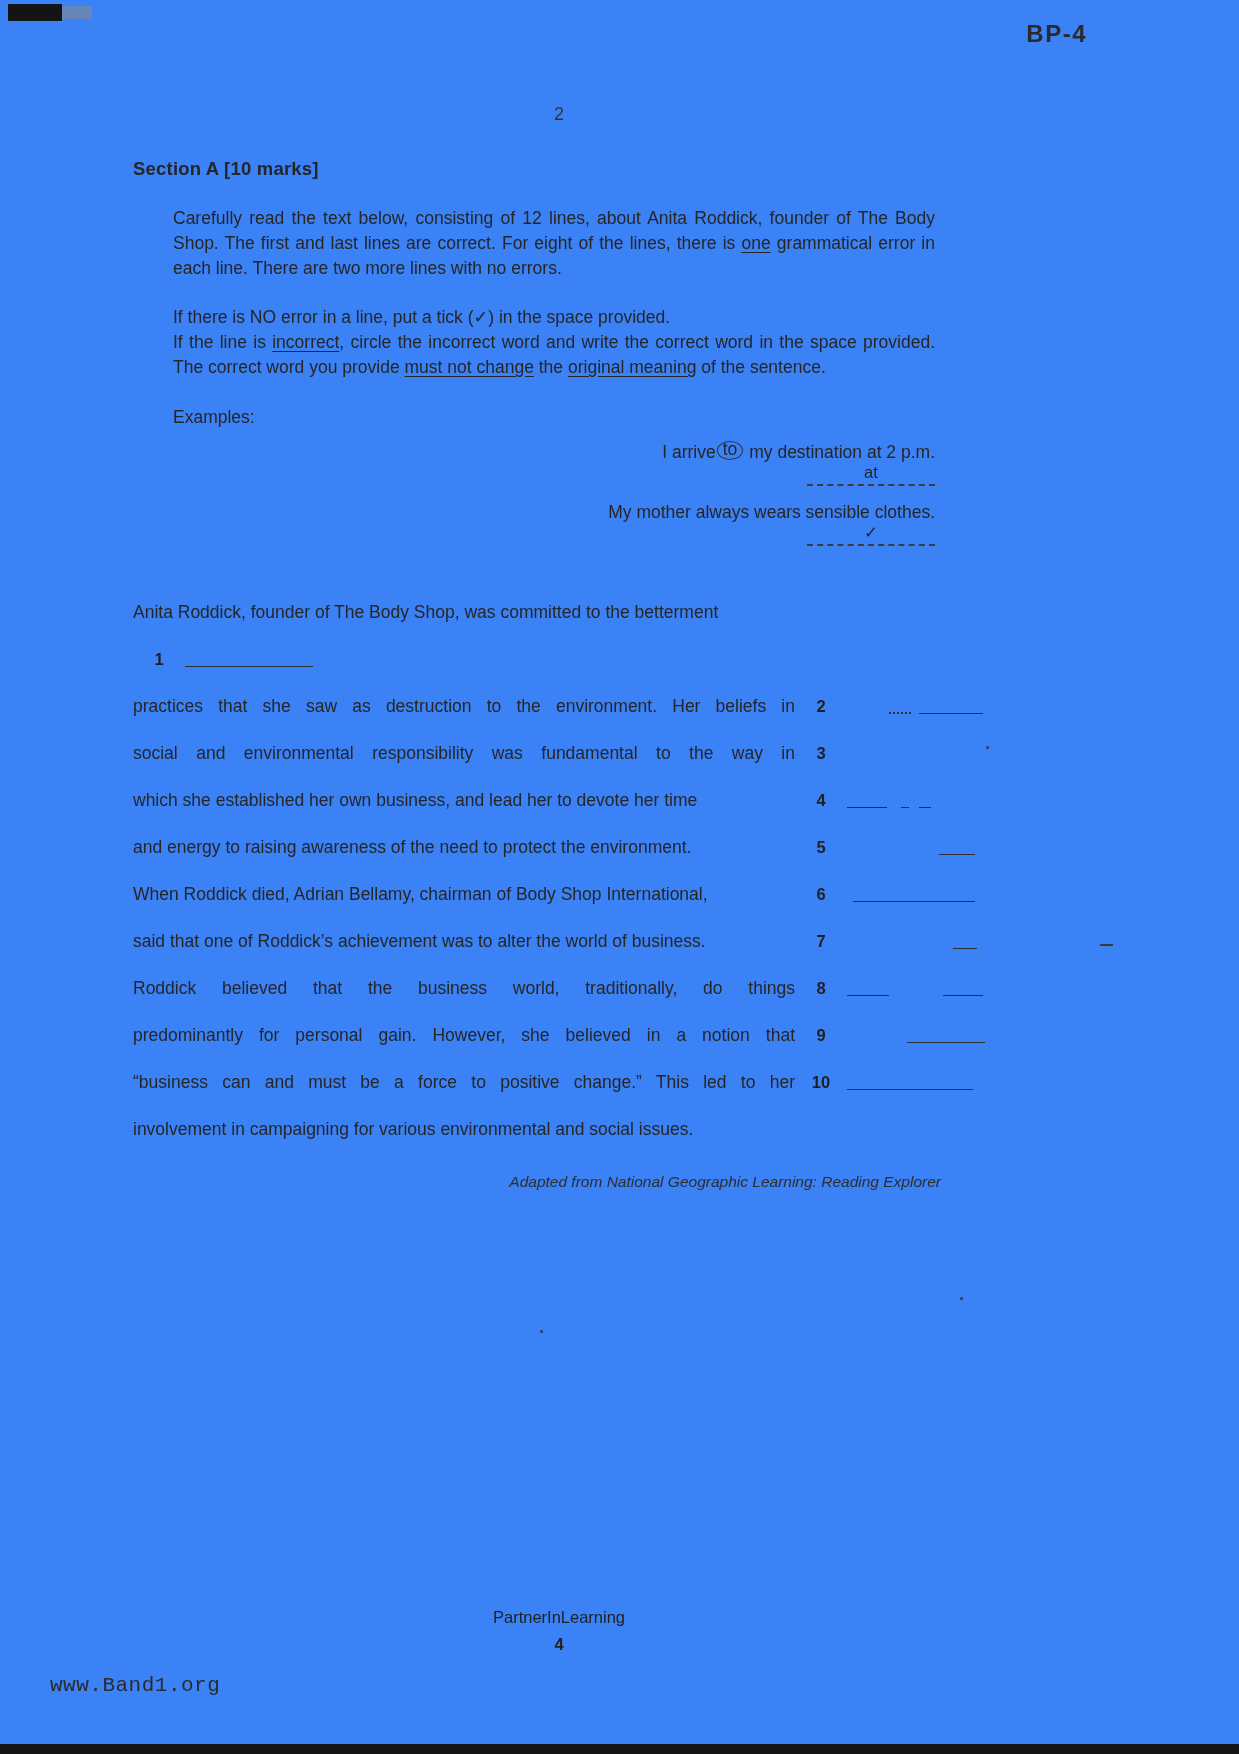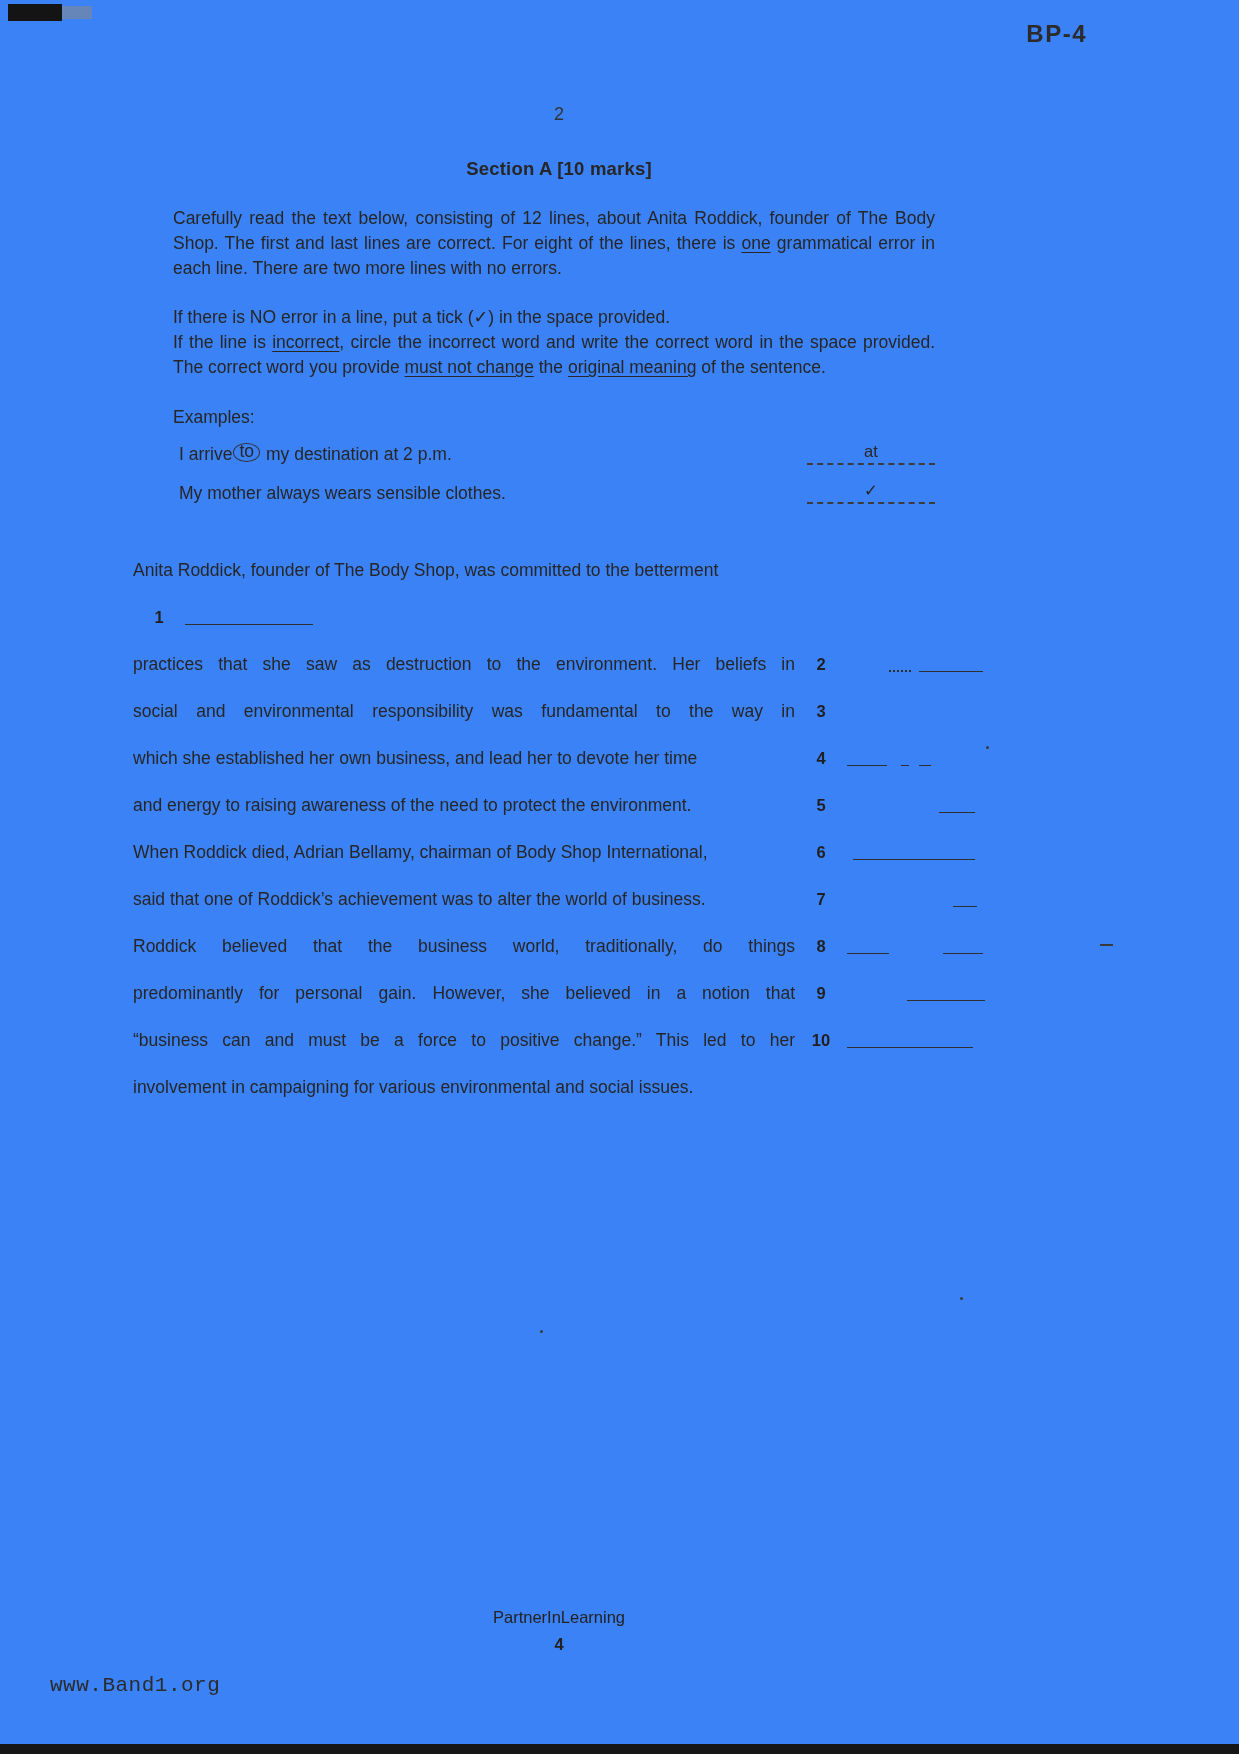--- a/index.html
+++ b/index.html
@@ -8,28 +8,28 @@
   
   .mark-topleft{position:absolute;left:8px;top:4px;width:54px;height:17px;background:#141414;}
   .mark-topleft2{position:absolute;left:62px;top:6px;width:30px;height:13px;background:#8a8a86;opacity:.55;}
   .mark-bottom{position:absolute;left:0;bottom:0;width:100%;height:10px;background:#161616;}
   .artifact{position:absolute;background:#3a3a3a;}
   .artifact.dash{background:none;border-bottom:2px solid #3a3a3a;}
   
   .bp-label{position:absolute;top:20px;right:152px;font-size:24px;letter-spacing:1.5px;color:#2b2b2b;font-weight:600;}
   .content{margin-left:133px;width:852px;padding-top:104px;}
   .pagenum-top{text-align:center;font-size:18px;color:#333;}
-  .section-title{margin-top:33px;text-align:center;font-weight:bold;font-size:18.5px;letter-spacing:.2px;}
+  .section-title{margin-top:33px;font-weight:bold;font-size:18.5px;letter-spacing:.2px;}
   
   .instr{margin:26px 0 0 40px;width:762px;font-size:17.5px;line-height:25px;text-align:justify;}
   .instr + .instr{margin-top:24px;}
   .u{text-decoration:underline;text-underline-offset:3px;margin-top:11px;}
   
   .examples-label{margin:27px 0 12px 40px;font-size:17.5px;}
-  .ex-row{display:flex;justify-content:space-between;align-items:flex-end;margin:14px 0 0 46px;width:756px;font-size:17.5px;}
+  .ex-row{display:flex;justify-content:space-between;align-items:flex-end;margin:14px 0 0 46px;width:756px;font-size:17.5px;flex-direction:column;}
   .ex-row.second{margin-top:16px;}
   .ex-text{flex:1;}
   .ex-answer{width:128px;text-align:center;border-bottom:2px dashed #3c3c3c;padding-bottom:2px;font-size:16.5px;}
   .circled{display:inline-block;border:1.8px solid #333;border-radius:50%;padding:0 5px 2px;line-height:15px;
            transform:translateY(-3px);margin:0 1px;}
   
   .passage{margin-top:56px;}
   .line-row{display:flex;align-items:flex-end;margin-bottom:27px;}
   .line-text{width:662px;font-size:17.5px;line-height:20px;white-space:nowrap;overflow:visible;}
   .line-row.just .line-text{white-space:normal;text-align:justify;text-align-last:justify;}
@@ -167,20 +167,21 @@
       </div>
 
       <div class="line-row">
         <div class="line-text">involvement in campaigning for various environmental and social issues.</div>
         <div class="line-num"></div>
         <div class="line-blank"></div>
       </div>
 
     </div>
 
+    <div class="attribution">Adapted from National Geographic Learning: Reading Explorer</div>
 
   </div>
 
   <span class="artifact" style="left:986px;top:746px;width:3px;height:3px;border-radius:50%"></span>
   <span class="artifact dash" style="left:1100px;top:942px;width:13px;height:2px"></span>
   <span class="artifact" style="left:960px;top:1297px;width:3px;height:3px;border-radius:50%"></span>
   <span class="artifact" style="left:540px;top:1330px;width:3px;height:3px;border-radius:50%"></span>
 
   <div class="footer">
     <div>PartnerInLearning</div>

